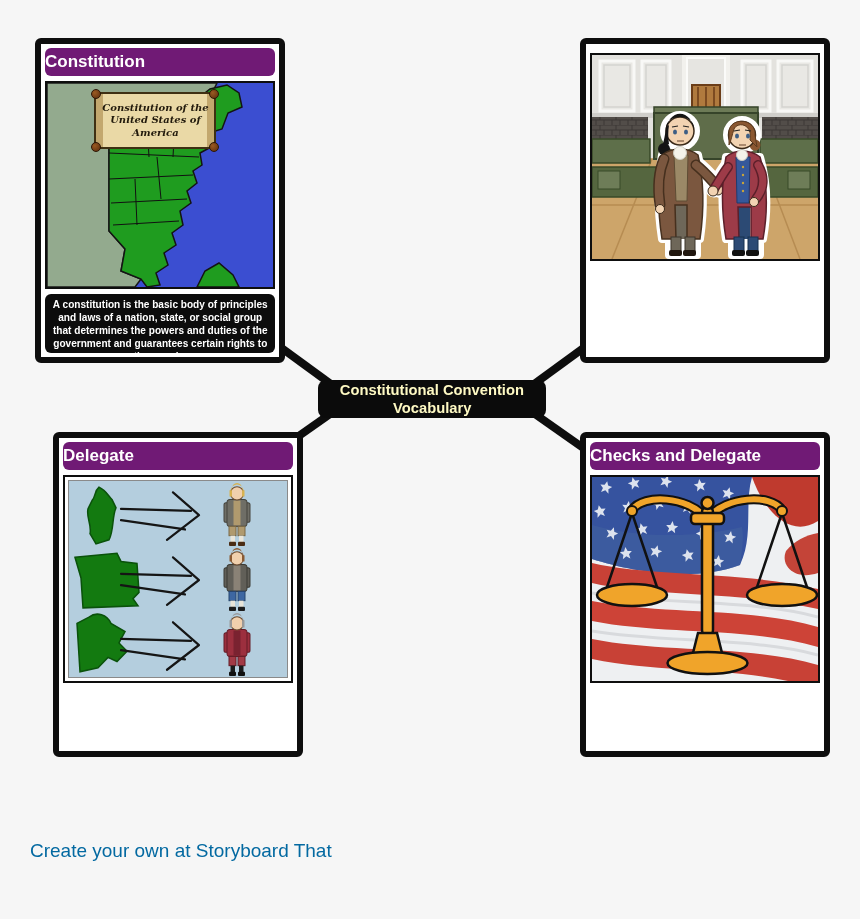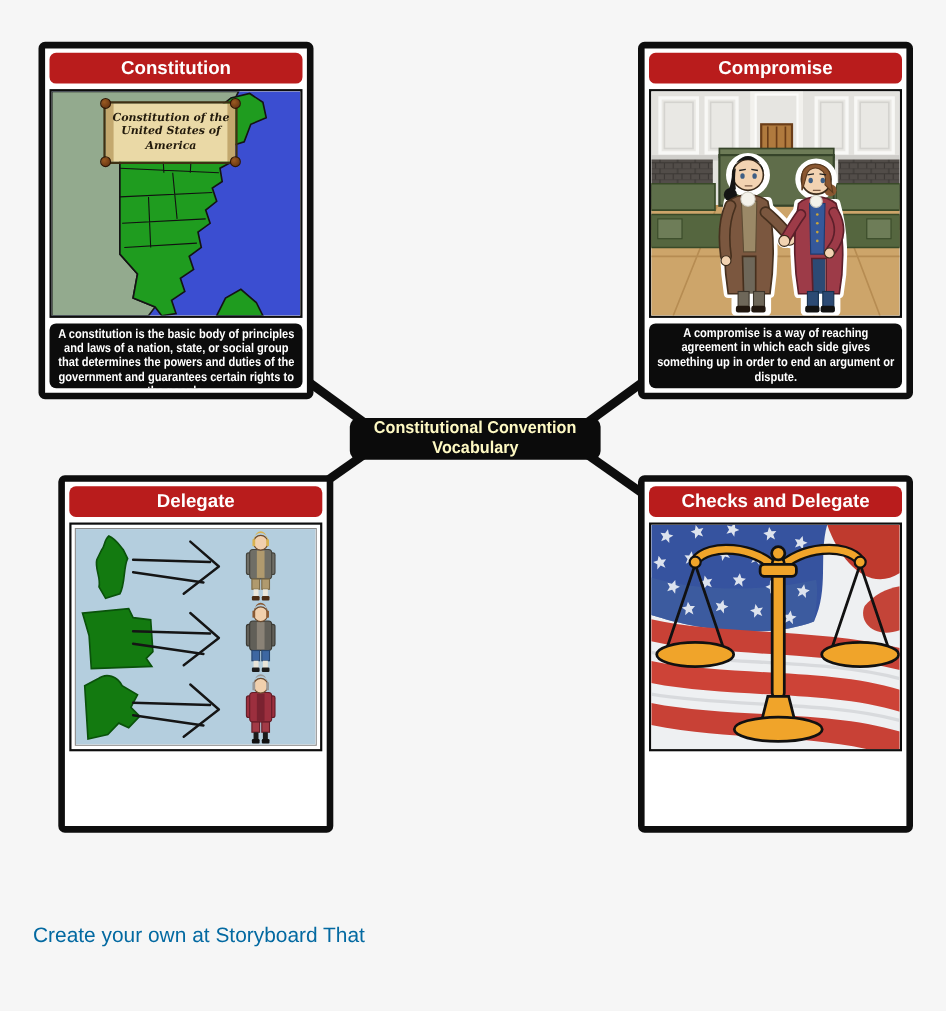--- a/index.html
+++ b/index.html
@@ -19,22 +19,22 @@
     color:#fef9c3;font-weight:bold;font-size:15.5px;line-height:1.15;
   }
   .center-node .node-line{white-space:nowrap;transform:scaleX(0.95);}
   
   .cell{
     position:absolute;width:250px;height:325px;box-sizing:border-box;
     background:#fff;border:6px solid #0e0e0e;border-radius:6px;
     padding:4px;display:flex;flex-direction:column;z-index:3;
   }
   .cell-title{
-    flex:none;height:28px;background:#b91c1c;border-radius:6px;
-    color:#fff;display:flex;align-items:center;justify-content:center;
+    flex:none;height:28px;background:#701a75;border-radius:6px;
+    color:#fff;display:flex;align-items:center;justify-content:flex-start;
     font-weight:bold;font-size:17px;
   }
   .img-frame{
     flex:none;margin-top:5px;height:208px;box-sizing:border-box;
     border:2px solid #0e0e0e;overflow:hidden;position:relative;background:#fff;
   }
   .img-frame svg{display:block;width:100%;height:100%;}
   .img-frame.padded{padding:3px;}
   .inner-frame{width:100%;height:100%;box-sizing:border-box;border:1px solid #8a8a8a;overflow:hidden;}
   .inner-frame svg{display:block;width:100%;height:100%;}
@@ -108,23 +108,20 @@
       <i class="knob k4"></i>
       <div class="scroll-text">Constitution of the United States of America</div>
     </div>
   </div>
   <div class="caption caption-start">
     <div class="cap-inner">A constitution is the basic body of principles and laws of a nation, state, or social group that determines the powers and duties of the government and guarantees certain rights to the people.</div>
   </div>
 </div>
 
 <div class="cell" style="left:580px;top:38px;">
-  <div class="cell-title">
-    <span>Compromise</span>
-  </div>
   <div class="img-frame">
     <svg viewBox="0 0 226 204" preserveAspectRatio="none">
       <defs>
         <pattern id="brick" width="16" height="10" patternUnits="userSpaceOnUse">
           <rect width="16" height="10" fill="#524d49"></rect>
           <path d="M0,0 H16 M0,5 H16 M8,0 V5 M4,5 V10 M12,5 V10" stroke="#3b3734" stroke-width="1" fill="none"></path>
         </pattern>
       </defs>
       <rect width="226" height="112" fill="#e3e2de"></rect>
       <rect x="8" y="6" width="34" height="50" fill="#e9e8e4" stroke="#f8f8f6" stroke-width="3"></rect>
@@ -206,23 +203,20 @@
       <path d="M137,78 C136,62 164,62 163,80 L165,92 L158,85 C161,69 146,66 142,74 C140,80 139,86 137,90 Z" fill="#8a5731" stroke="#5c3a1e"></path>
       <ellipse cx="145" cy="81" rx="2" ry="2.5" fill="#3d5e85"></ellipse>
       <ellipse cx="156" cy="81" rx="2" ry="2.5" fill="#3d5e85"></ellipse>
       <path d="M142,76 L148,75 M153,75 L159,76" stroke="#222" stroke-width="1.2" fill="none"></path>
       <path d="M147,90 L154,90" stroke="#7a5a44" stroke-width="1.2"></path>
       <rect x="142" y="182" width="10" height="16" fill="#2c4a74" stroke="#16304e"></rect>
       <rect x="156" y="182" width="10" height="16" fill="#2c4a74" stroke="#16304e"></rect>
       <rect x="140" y="195" width="13" height="6" rx="2" fill="#111"></rect>
       <rect x="154" y="195" width="13" height="6" rx="2" fill="#111"></rect>
     </svg>
-  </div>
-  <div class="caption">
-    <div class="cap-inner">A compromise is a way of reaching agreement in which each side gives something up in order to end an argument or dispute.</div>
   </div>
 </div>
 
 <div class="cell" style="left:35px;top:432px;margin-left:18px;">
   <div class="cell-title">
     <span>Delegate</span>
   </div>
   <div class="img-frame padded">
     <div class="inner-frame">
       <svg viewBox="0 0 218 190" preserveAspectRatio="none">

